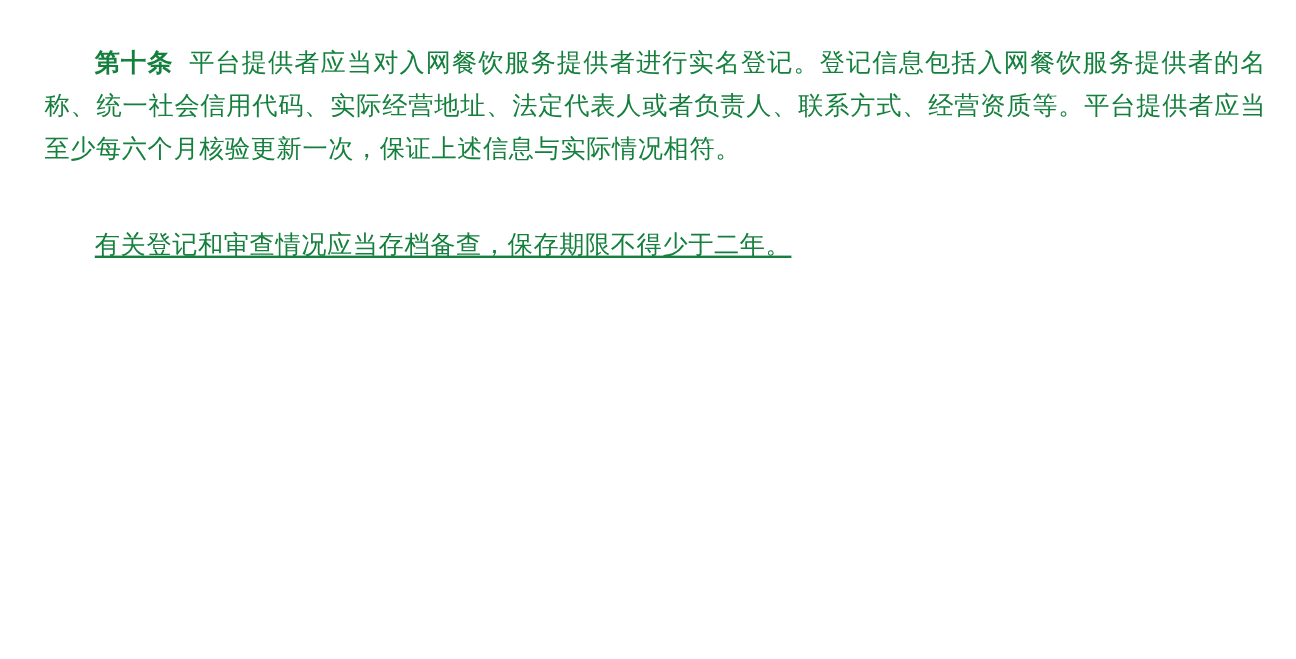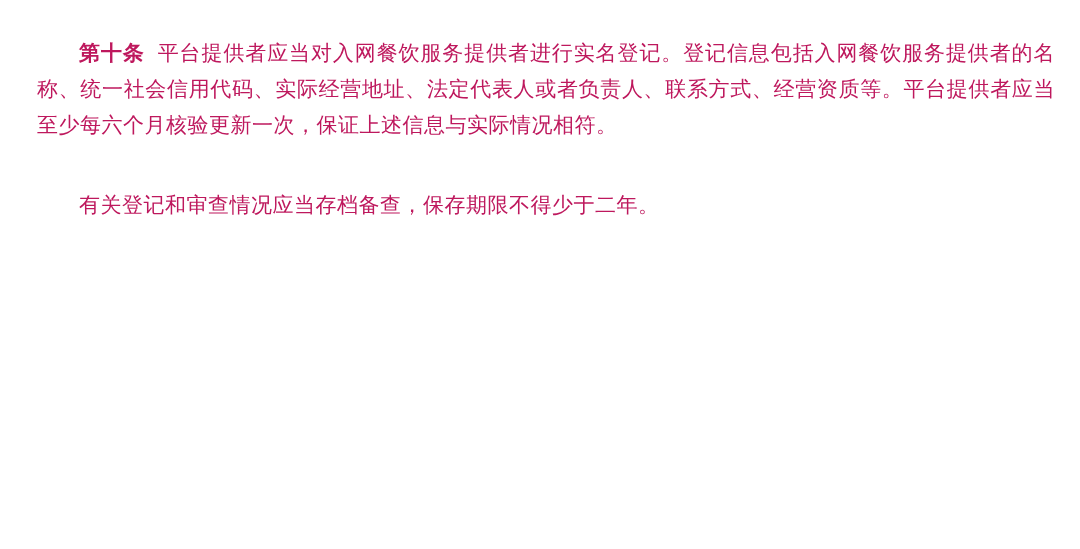--- a/index.html
+++ b/index.html
@@ -20,27 +20,28 @@
     padding: 35px 25px 0 37px;
     background: #ffffff;
   }
   .doc-body {
     width: 1018px;
   }
   .para {
     margin: 0 0 44px 0;
     font-size: 21px;
     line-height: 36px;
-    color: #be185d;
+    color: #15803d;
     text-indent: 2em;
     text-align: justify;
     letter-spacing: 0.5px;
   }
   .para:last-child {
     margin-bottom: 0;
+    text-decoration: underline;
   }
   .article-label {
     font-weight: 700;
     margin-right: 0.62em;
   }
 </style>
 </head>
 <body>
 
 <div class="doc-page">

